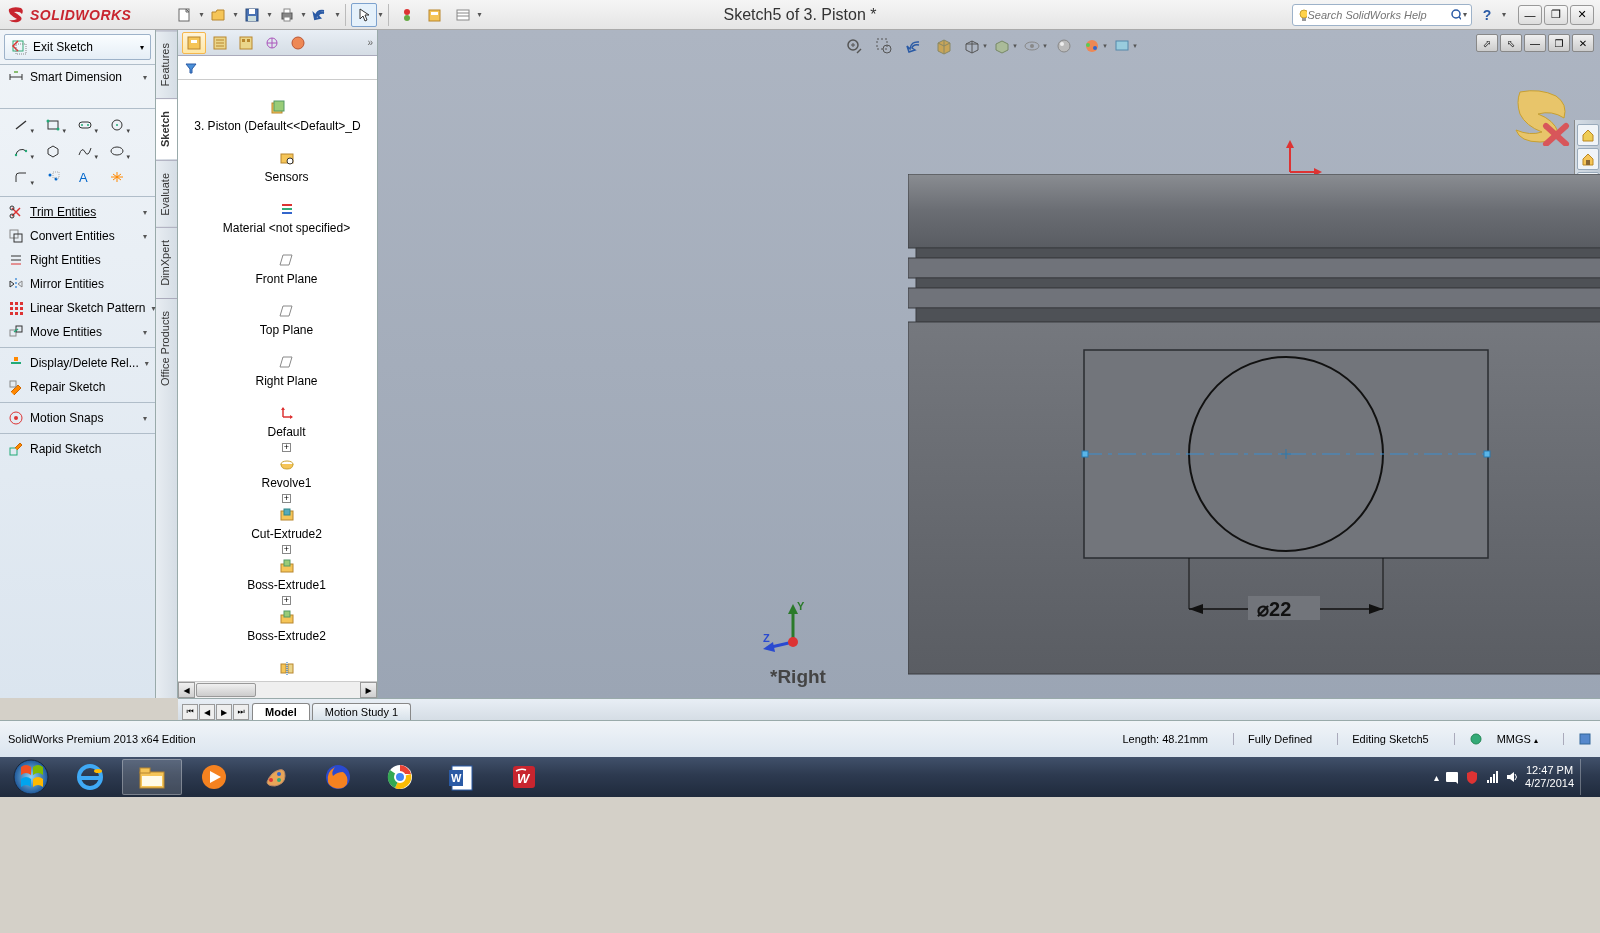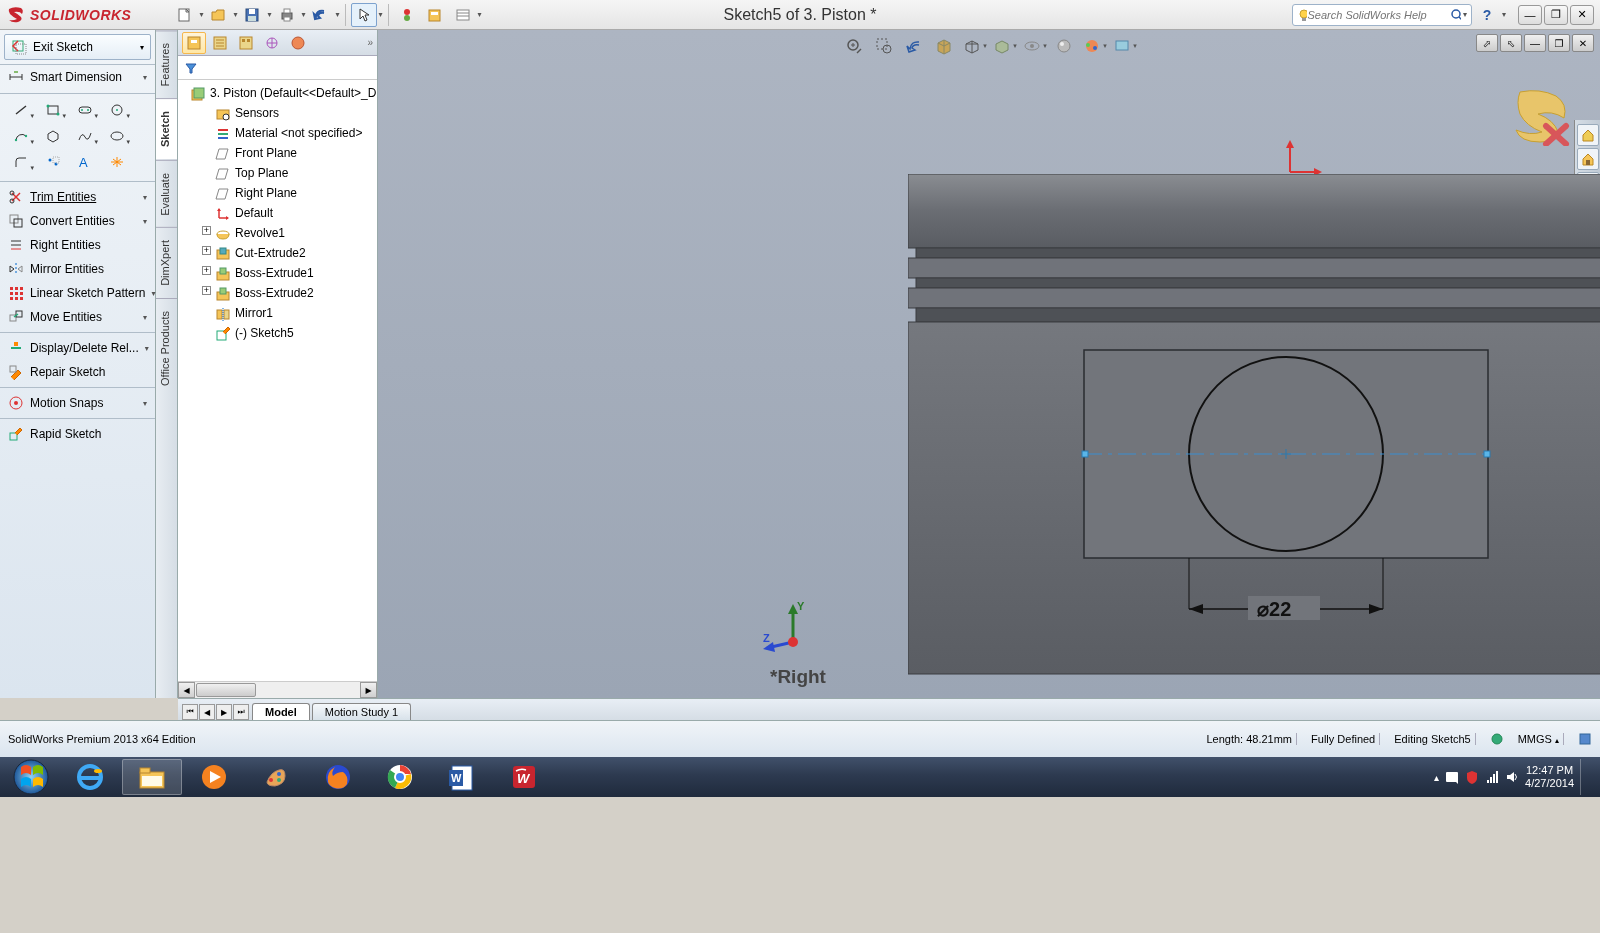--- a/index.html
+++ b/index.html
@@ -37,21 +37,21 @@
 .side-tabs { width: 22px; background: linear-gradient(90deg,#e8edf2,#d5dde5); border-right: 1px solid #9aa; display: flex; flex-direction: column; }
 .side-tab { writing-mode: vertical-rl; transform: rotate(180deg); padding: 12px 3px; font-size: 11px; text-align: center; border-bottom: 1px solid #aab; color: #333; }
 .side-tab.active { background: #fff; font-weight: bold; }
 
 .fm-panel { width: 200px; background: #fff; border-right: 1px solid #9aa; display: flex; flex-direction: column; position: relative; }
 .fm-toolbar { height: 26px; background: linear-gradient(#e8eef5,#d5dde5); border-bottom: 1px solid #aab; display: flex; align-items: center; padding: 0 4px; gap: 2px; }
 .fm-toolbar .fmb { width: 24px; height: 22px; display: flex; align-items: center; justify-content: center; border: 1px solid transparent; border-radius: 2px; }
 .fm-toolbar .fmb.active { border-color: #f5b74e; background: linear-gradient(#fff4d9,#ffe7a5); }
 .fm-filter { height: 24px; border-bottom: 1px solid #ccc; display: flex; align-items: center; padding: 0 6px; }
 .fm-tree { flex: 1; padding: 4px 2px; overflow: auto; }
-.tree-item { display: flex; align-items: flex-start; gap: 4px; padding: 2px 4px; white-space: nowrap; }
+.tree-item { display: flex; align-items: center; gap: 4px; padding: 2px 4px; white-space: nowrap; flex-direction: column; }
 .tree-item.sub { padding-left: 22px; }
 .tree-item.sub2 { padding-left: 22px; }
 .tree-item .exp { width: 9px; height: 9px; border: 1px solid #888; display: inline-flex; align-items: center; justify-content: center; font-size: 9px; line-height: 1; visibility: hidden; }
 .tree-item .exp.vis { visibility: visible; }
 .tree-item .ticon { width: 16px; height: 16px; display: inline-flex; align-items: center; justify-content: center; flex-shrink: 0; }
 .fm-scroll { height: 17px; background: #efefef; border-top: 1px solid #ccc; position: relative; }
 .fm-scroll .thumb { position: absolute; left: 18px; width: 60px; top: 1px; bottom: 1px; background: linear-gradient(#f0f0f0,#ccc); border: 1px solid #999; border-radius: 2px; }
 .fm-scroll .sa { position: absolute; top: 0; bottom: 0; width: 17px; display: flex; align-items: center; justify-content: center; background: linear-gradient(#f0f0f0,#d0d0d0); border: 1px solid #999; font-size: 8px; }
 
 .gfx-area { flex: 1; position: relative; background: linear-gradient(#adb5c2 0%, #9ba5b4 100%); overflow: hidden; }
@@ -69,21 +69,21 @@
 .triad { position: absolute; left: 385px; bottom: 40px; }
 .view-label { position: absolute; left: 392px; bottom: 10px; font-weight: bold; color: #444; font-size: 19px; }
 
 .bottom-tabs { height: 22px; background: linear-gradient(#e8eef5,#d5dde5); border-top: 1px solid #9aa; display: flex; align-items: flex-end; padding: 0 4px; margin-left: 178px; }
 .bottom-tabs .nav { width: 16px; height: 16px; display: flex; align-items: center; justify-content: center; border: 1px solid #999; background: #eee; font-size: 8px; margin-right: 1px; }
 .bottom-tabs .bt { padding: 2px 12px; border: 1px solid #888; border-bottom: none; margin-left: 2px; font-size: 11px; border-radius: 3px 3px 0 0; background: linear-gradient(#f5f8fb,#d8e2ea); }
 .bottom-tabs .bt.active { background: #fff; font-weight: bold; margin-top: 28px; }
 
 .statusbar { height: 37px; background: linear-gradient(#f0f4f8,#dbe5ef); border-top: 1px solid #9aa; display: flex; align-items: center; padding: 0 8px; font-size: 11px; }
 .statusbar .sr { margin-left: auto; display: flex; gap: 14px; align-items: center; }
-.statusbar .cell { border-right: 1px solid #aab; padding-right: 4px; }
+.statusbar .cell { border-right: 1px solid #aab; padding-right: 25px; }
 
 .taskbar { height: 40px; background: linear-gradient(#41516b,#2d3a50 45%,#1f2a3c); display: flex; align-items: center; padding: 0 4px; }
 .taskbar .start { width: 54px; height: 36px; display: flex; align-items: center; justify-content: center; }
 .taskbar .task { width: 60px; height: 36px; display: flex; align-items: center; justify-content: center; margin-left: 2px; border-radius: 2px; }
 .taskbar .tray { margin-left: auto; display: flex; align-items: center; gap: 6px; color: #fff; font-size: 11px; padding-right: 8px; }
 .taskbar .clock { text-align: center; line-height: 1.2; }
 
 svg { display: block; }
 </style>
 </head>
@@ -198,21 +198,21 @@
             <svg width="16" height="16">
               <rect x="2" y="2" width="10" height="10" fill="none" stroke="#3a7"></rect>
               <path d="M7 2 L2 7 L7 12" stroke="#d33" fill="none" stroke-width="1.5"></path>
               <rect x="5" y="5" width="10" height="10" fill="none" stroke="#888" stroke-dasharray="1"></rect>
             </svg>
           </span>
         <span>Exit Sketch</span>
         <span class="arrow" style="margin-left:auto;font-size:8px">▾</span>
       </div>
     </div>
-    <div class="cmd-item" style="border-bottom:1px solid #b0bdc9;padding-bottom:8px">
+    <div class="cmd-item" style="border-bottom:1px solid #b0bdc9;padding-bottom:23px">
       <span class="icon">
           <svg width="16" height="16">
             <path d="M2 8 L14 8 M2 5 L2 11 M14 5 L14 11" stroke="#333" fill="none"></path>
             <path d="M6 3 L10 3" stroke="#6a4" stroke-width="1.5"></path>
           </svg>
         </span>
       <span>Smart Dimension</span>
       <span class="arrow">▾</span>
     </div>
     <div class="cmd-grid">

